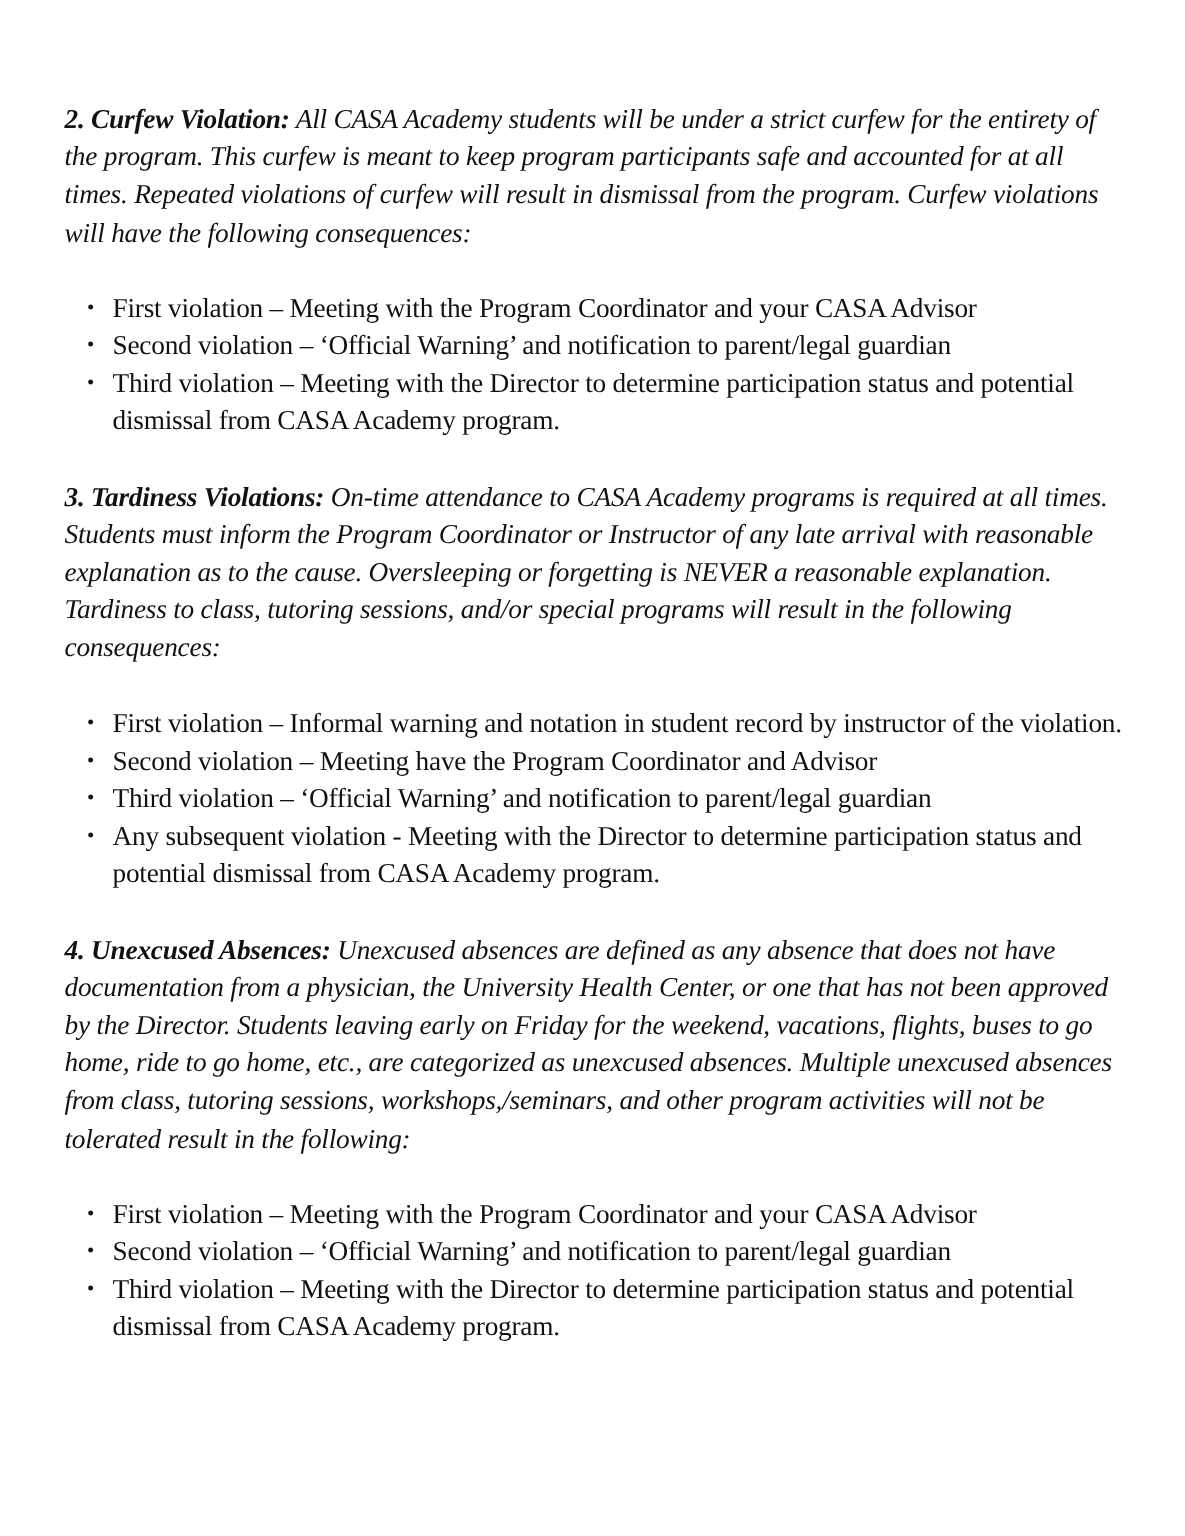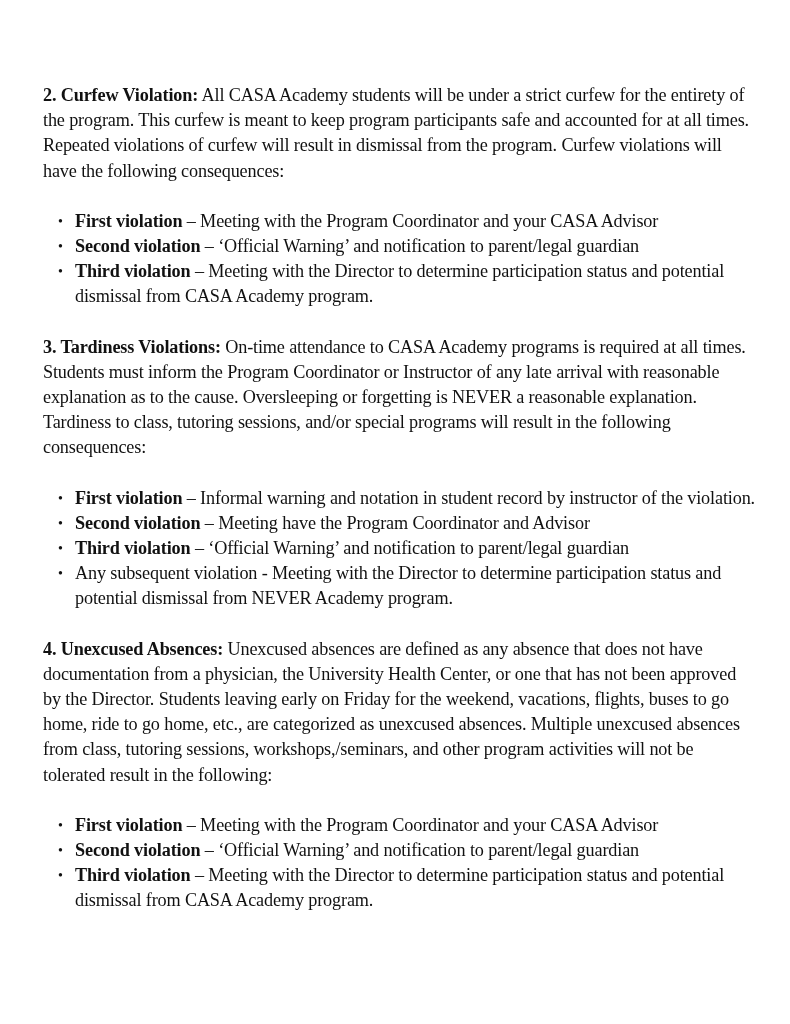--- a/index.html
+++ b/index.html
@@ -17,22 +17,23 @@
       font-size: 18.2px;
       line-height: 25.2px;
     }
     .page {
       position: absolute;
       left: 43px;
       top: 67px;
       width: 712px;
     }
     .para {
-      margin: 16px 0 25px 0;
+      margin: 0 0 25px 0;
       letter-spacing: -0.15px;
+      font-style: italic;
     }
     .para .lead {
       font-weight: bold;
     }
     ul.violations {
       list-style: none;
       margin: 0 0 25px 0;
       padding: 0;
     }
     ul.violations li {
@@ -40,21 +41,21 @@
       padding-left: 32px;
       letter-spacing: -0.15px;
     }
     ul.violations li .bullet {
       position: absolute;
       left: 15px;
       top: 0;
       font-size: 14px;
     }
     ul.violations li .term {
-      font-weight: bold;
+      font-weight: normal;
     }
   </style>
 </head>
 <body>
 
 <div class="page">
 
   <section>
     <p class="para"><span class="lead">2. Curfew Violation:</span><span> All CASA Academy students will be under a strict curfew for the entirety of the program. This curfew is meant to keep program participants safe and accounted for at all times. Repeated violations of curfew will result in dismissal from the program. Curfew violations will have the following consequences:</span></p>
     <ul class="violations">
@@ -63,21 +64,21 @@
       <li><span class="bullet">•</span><span class="term">Third violation</span><span> – Meeting with the Director to determine participation status and potential dismissal from CASA Academy program.</span></li>
     </ul>
   </section>
 
   <section>
     <p class="para"><span class="lead">3. Tardiness Violations:</span><span> On-time attendance to CASA Academy programs is required at all times. Students must inform the Program Coordinator or Instructor of any late arrival with reasonable explanation as to the cause. Oversleeping or forgetting is NEVER a reasonable explanation. Tardiness to class, tutoring sessions, and/or special programs will result in the following consequences:</span></p>
     <ul class="violations">
       <li><span class="bullet">•</span><span class="term">First violation</span><span> – Informal warning and notation in student record by instructor of the violation.</span></li>
       <li><span class="bullet">•</span><span class="term">Second violation</span><span> – Meeting have the Program Coordinator and Advisor</span></li>
       <li><span class="bullet">•</span><span class="term">Third violation</span><span> – ‘Official Warning’ and notification to parent/legal guardian</span></li>
-      <li><span class="bullet">•</span><span class="term"></span><span>Any subsequent violation - Meeting with the Director to determine participation status and potential dismissal from NEVER Academy program.</span></li>
+      <li><span class="bullet">•</span><span class="term"></span><span>Any subsequent violation - Meeting with the Director to determine participation status and potential dismissal from CASA Academy program.</span></li>
     </ul>
   </section>
 
   <section>
     <p class="para"><span class="lead">4. Unexcused Absences:</span><span> Unexcused absences are defined as any absence that does not have documentation from a physician, the University Health Center, or one that has not been approved by the Director. Students leaving early on Friday for the weekend, vacations, flights, buses to go home, ride to go home, etc., are categorized as unexcused absences. Multiple unexcused absences from class, tutoring sessions, workshops,/seminars, and other program activities will not be tolerated result in the following:</span></p>
     <ul class="violations">
       <li><span class="bullet">•</span><span class="term">First violation</span><span> – Meeting with the Program Coordinator and your CASA Advisor</span></li>
       <li><span class="bullet">•</span><span class="term">Second violation</span><span> – ‘Official Warning’ and notification to parent/legal guardian</span></li>
       <li><span class="bullet">•</span><span class="term">Third violation</span><span> – Meeting with the Director to determine participation status and potential dismissal from CASA Academy program.</span></li>
     </ul>

